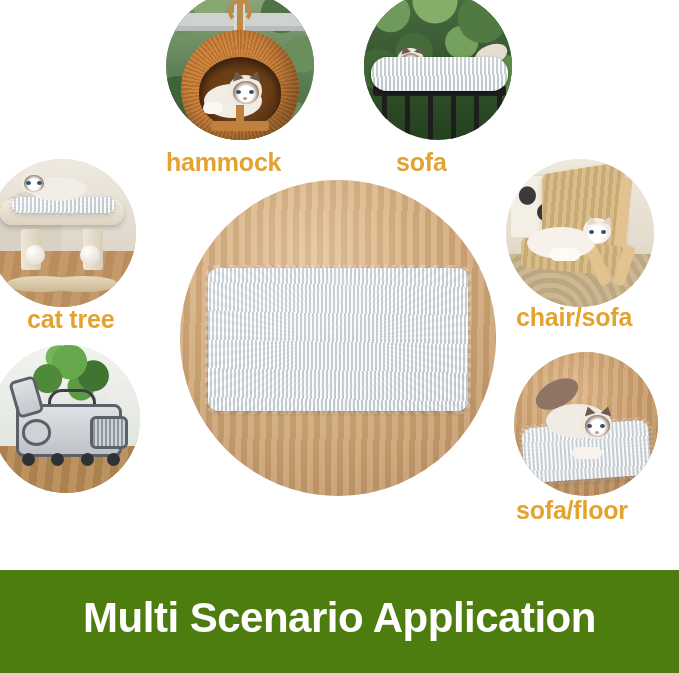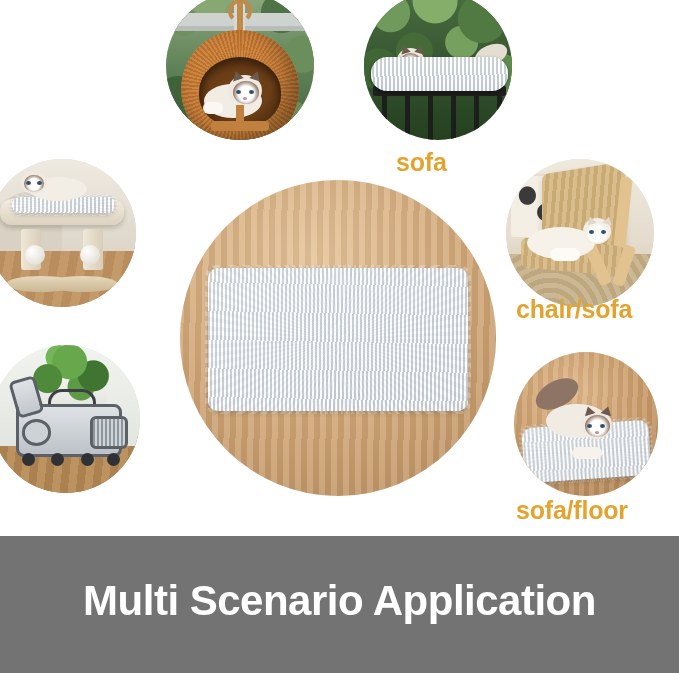--- a/index.html
+++ b/index.html
@@ -44,22 +44,22 @@
     white-space: nowrap;
     line-height: 1;
   }
 
   
   .banner {
     position: absolute;
     left: 0;
     right: 0;
     bottom: 0;
-    height: 137px;
-    background: #737373;
+    height: 103px;
+    background: #4d7c0f;
     display: flex;
     flex-direction: column;
     align-items: center;
     justify-content: center;
     padding-bottom: 6px;
     box-sizing: border-box;
   }
   .banner-title {
     color: #ffffff;
     font-size: 42px;
@@ -429,20 +429,21 @@
       <div class="face-mask" style="left:45%; top:60%; width:26px; height:23px;"></div>
       <div class="eye" style="left:47%; top:66%;"></div>
       <div class="eye" style="left:56%; top:66%;"></div>
       <div class="nose" style="left:52%; top:71%;"></div>
       <div class="cat-ear" style="left:43%; top:53%; transform:rotate(-18deg) scale(.8);"></div>
       <div class="cat-ear" style="left:56%; top:53%; transform:rotate(18deg) scale(.8);"></div>
       <div class="cat-leg" style="left:25%; top:74%; width:20px; height:12px; border-radius:8px; background:#fbf8f3;"></div>
       <div class="hm-stand"></div>
     </div>
   </div>
+  <div class="label" style="left:166px; top:150px;">hammock</div>
 
   <div class="bubble" style="left:364px; top:-8px; width:148px; height:148px;">
     <div class="scene sc-perch">
       <div class="pc-foliage"></div>
       <div class="pc-rails"></div>
       <div class="pc-shelf"></div>
       <div class="cat-body" style="left:20%; top:44%; width:62px; height:30px; background:#efeae2;"></div>
       <div class="cat-head" style="left:22%; top:38%; width:27px; height:25px; background:#eee8df;"></div>
       <div class="face-mask" style="left:24%; top:41%; width:21px; height:19px;"></div>
       <div class="eye" style="left:26%; top:46%;"></div>
@@ -468,20 +469,21 @@
       <div class="eye" style="left:26%; top:15%;"></div>
       <div class="eye" style="left:33%; top:15%;"></div>
       <div class="ct-post l"></div>
       <div class="ct-post r"></div>
       <div class="ct-pom l"></div>
       <div class="ct-pom r"></div>
       <div class="ct-base l"></div>
       <div class="ct-base r"></div>
     </div>
   </div>
+  <div class="label" style="left:27px; top:307px;">cat tree</div>
 
   <div class="bubble" style="left:-8px; top:345px; width:148px; height:148px;">
     <div class="scene sc-bedbag">
       <div class="bb-wall"></div>
       <div class="bb-floor"></div>
       <div class="bb-pot"></div>
       <div class="bb-plant"></div>
       <div class="bb-handle"></div>
       <div class="bb-carrier"></div>
       <div class="bb-flap"></div>
@@ -506,21 +508,21 @@
       <div class="cat-body" style="left:14%; top:46%; width:68px; height:32px; background:#f6f2e9;"></div>
       <div class="cat-head" style="left:52%; top:40%; width:28px; height:26px; background:#f4efe6;"></div>
       <div class="face-mask" style="left:54%; top:43%; width:22px; height:20px; background:radial-gradient(circle at 50% 55%,#ffffff 0 50%,#e0d6c6 100%);"></div>
       <div class="eye" style="left:56%; top:48%;"></div>
       <div class="eye" style="left:64%; top:48%;"></div>
       <div class="cat-ear" style="left:53%; top:38%; transform:rotate(-16deg) scale(.7); border-bottom-color:#e2d8c7;"></div>
       <div class="cat-ear" style="left:64%; top:38%; transform:rotate(16deg) scale(.7); border-bottom-color:#e2d8c7;"></div>
       <div class="cat-leg" style="left:30%; top:60%; width:30px; height:13px; border-radius:7px; background:#fdfbf6;"></div>
     </div>
   </div>
-  <div class="label" style="left:516px; top:297px;">chair/sofa</div>
+  <div class="label" style="left:516px; top:305px;">chair/sofa</div>
 
   <div class="bubble" style="left:514px; top:352px; width:144px; height:144px;">
     <div class="scene sc-tablefloor">
       <div class="mat" style="left:6%; right:6%; top:50%; height:38%; transform:rotate(-4deg);"></div>
       <div class="cat-tail" style="left:14%; top:20%; width:46px; height:26px; background:#8d7464; transform:rotate(-28deg);"></div>
       <div class="cat-body" style="left:22%; top:36%; width:62px; height:34px; background:#f1ece3;"></div>
       <div class="cat-head" style="left:46%; top:40%; width:32px; height:29px; background:#efe9df;"></div>
       <div class="face-mask" style="left:49%; top:44%; width:25px; height:22px;"></div>
       <div class="eye" style="left:51%; top:50%;"></div>
       <div class="eye" style="left:60%; top:50%;"></div>

